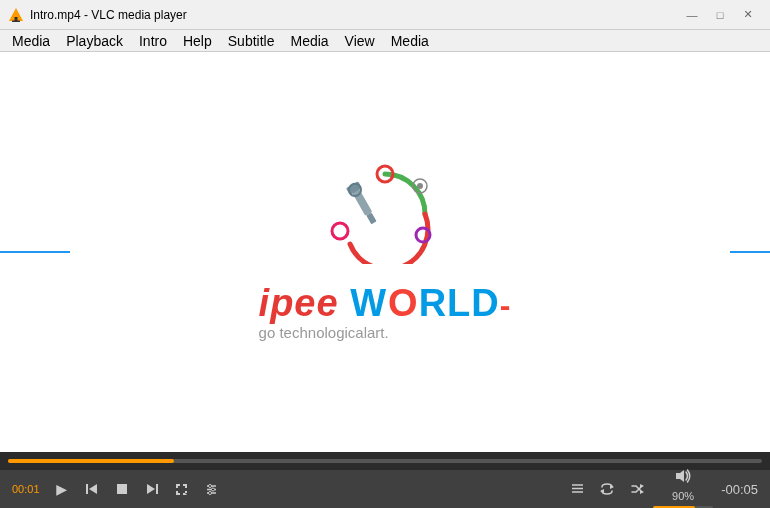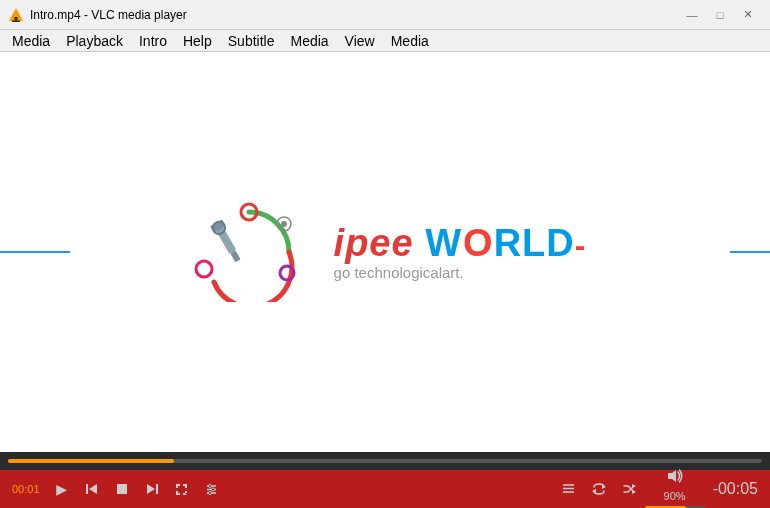--- a/index.html
+++ b/index.html
@@ -98,20 +98,21 @@
     #line-right {
       right: 0;
       width: 40px;
     }
 
     
     #logo-container {
       display: flex;
       align-items: center;
       gap: 20px;
+      flex-direction: column;
     }
 
     
     #telescope-logo {
       width: 130px;
       height: 100px;
     }
 
     
     #brand-text {
@@ -149,21 +150,21 @@
     #seek-bar-fill {
       height: 100%;
       background: #f90;
       border-radius: 2px;
       width: 22%;
     }
 
     
     #controls-bar {
       height: 38px;
-      background: #b91c1c;
+      background: #404040;
       display: flex;
       align-items: center;
       padding: 0 6px;
       gap: 2px;
     }
     .ctrl-btn {
       width: 28px;
       height: 28px;
       background: transparent;
       border: none;
@@ -177,21 +178,21 @@
     }
 
     #time-left {
       color: #f90;
       font-size: 11px;
       padding: 0 6px;
       min-width: 38px;
     }
     #time-right {
       color: #ccc;
-      font-size: 16px;
+      font-size: 13px;
       padding: 0 6px;
       min-width: 48px;
       text-align: right;
     }
 
     #spacer { flex: 1; }
 
     
     #volume-area {
       display: flex;

